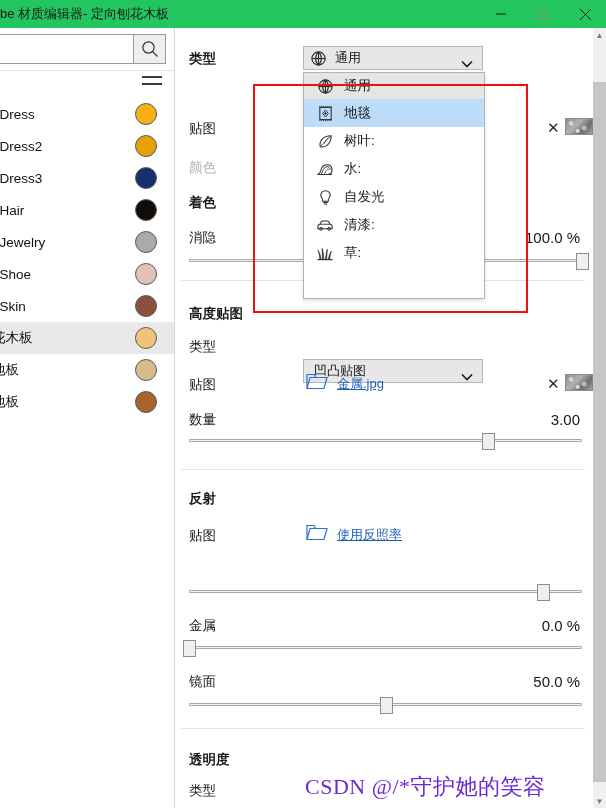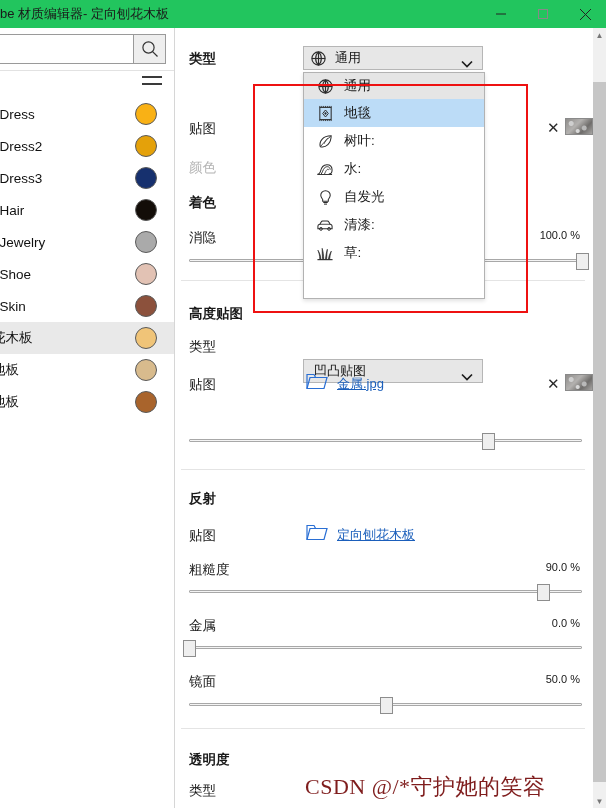--- a/index.html
+++ b/index.html
@@ -94,21 +94,21 @@
   .combo .ctext {
     font-size:13px; color:#161616; margin-left:8px; white-space:nowrap;
   }
   .combo .cicon { margin-left:6px; display:flex; align-items:center; }
   .combo .chev {
     position:absolute; right:9px; top:50%; transform:translateY(-50%);
     width:12px; height:8px;
   }
 
   .valtext {
-    position:absolute; right:0px; font-size:11px; color:#161616;
+    position:absolute; right:0px; font-size:15px; color:#161616;
     white-space:nowrap; text-align:right;
   }
 
   
   .slider { position:absolute; height:14px; }
   .slider .track {
     position:absolute; left:0; top:6px; width:100%; height:3px;
     background:#f4f4f4; border:1px solid #a8a8a8; border-radius:1px;
   }
   .slider .thumb {
@@ -168,21 +168,21 @@
     position:absolute; left:0; width:13px; height:14px;
     display:flex; align-items:center; justify-content:center;
     color:#777; font-size:8px;
   }
   .vscroll .arrow.up { top:0; }
   .vscroll .arrow.down { bottom:0; }
 
   
   .watermark {
     position:absolute; left:305px; top:772px;
-    font-size:22px; color:#7f1d1d; white-space:nowrap; z-index:70;
+    font-size:22px; color:#6d28d9; white-space:nowrap; z-index:70;
     font-family:"Liberation Serif", serif;
     letter-spacing:0.5px;
   }
   .icoline { stroke:#2b2b2b; fill:none; stroke-width:1.2; }
 </style>
 </head>
 <body>
 
 <div id="app">
 
@@ -340,48 +340,48 @@
               <path d="M1 15.5 L4 4.5 L21 4.5 L18 15.5 Z" fill="none" stroke="#2a6fd4" stroke-width="1.2"></path>
               <path d="M1 15.5 L1 1.5 L8 1.5 L9.6 4.5" fill="none" stroke="#2a6fd4" stroke-width="1.2"></path>
             </svg>
           </span>
           <span class="fname">金属.jpg</span>
         </div>
         <div class="xclose" style="left:371px; top:3px;">✕</div>
         <div class="thumbimg" style="left:389px; top:1px;"></div>
       </div>
 
+      <div class="row" style="top:383px;height:20px;">
+        <div class="lbl" style="top:0px;">数量</div>
+        <div class="valtext" style="right:10px; top:0px;">3.00</div>
+      </div>
       <div class="slider" style="left:13px; top:405px; width:393px;">
         <div class="track"></div>
         <div class="thumb" id="thumb-amount" style="left: 76%;"></div>
       </div>
 
       <div class="divider" style="left:5px; top:441px;"></div>
 
       <div class="row" style="top:462px;height:20px;">
         <div class="lbl bold" style="top:0px;">反射</div>
       </div>
 
       <div class="row" style="top:496px;height:22px;">
         <div class="lbl" style="top:3px;">贴图</div>
         <div class="folder-link" style="left:130px; top:0px;">
           <span>
             <svg width="22" height="17" viewBox="0 0 22 17">
               <path d="M1 15.5 L4 4.5 L21 4.5 L18 15.5 Z" fill="none" stroke="#2a6fd4" stroke-width="1.2"></path>
               <path d="M1 15.5 L1 1.5 L8 1.5 L9.6 4.5" fill="none" stroke="#2a6fd4" stroke-width="1.2"></path>
             </svg>
           </span>
-          <span class="fname">定向刨花木板</span>
-        </div>
-      </div>
-
-      <div class="row" style="top:533px;height:20px;">
-        <div class="lbl" style="top:0px;">粗糙度</div>
-        <div class="valtext" style="right:10px; top:0px;">90.0 %</div>
-      </div>
+          <span class="fname">使用反照率</span>
+        </div>
+      </div>
+
       <div class="slider" style="left:13px; top:556px; width:393px;">
         <div class="track"></div>
         <div class="thumb" id="thumb-rough" style="left: 90%;"></div>
       </div>
 
       <div class="row" style="top:589px;height:20px;">
         <div class="lbl" style="top:0px;">金属</div>
         <div class="valtext" style="right:10px; top:0px;">0.0 %</div>
       </div>
       <div class="slider" style="left:13px; top:612px; width:393px;">

